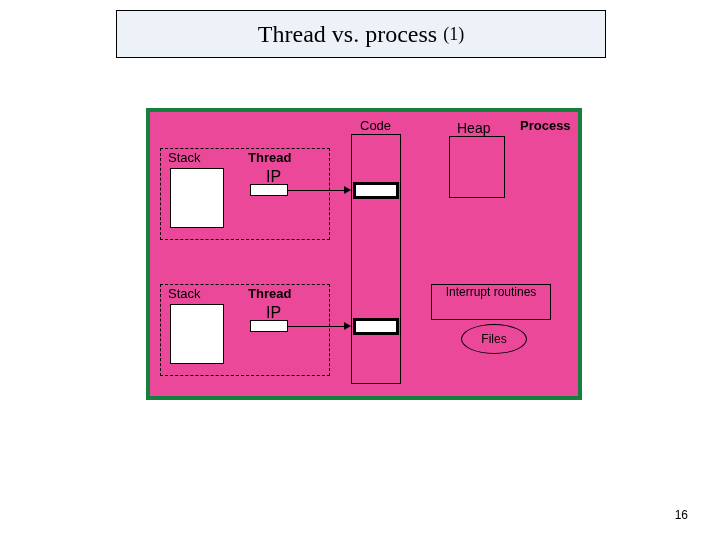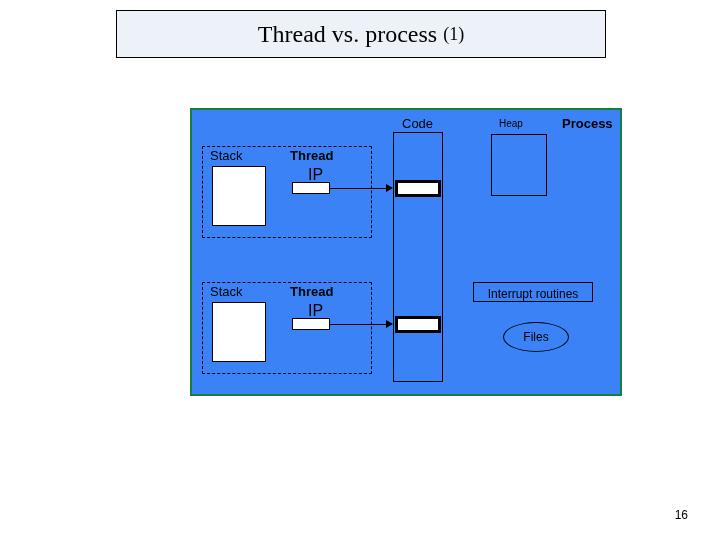--- a/index.html
+++ b/index.html
@@ -34,32 +34,31 @@
   .title-sub {
     font-size: 18px;
     margin-left: 6px;
   }
   .diagram {
     position: absolute;
     left: 146px;
     top: 108px;
     width: 428px;
     height: 284px;
-    border: 2px solid #15803d;
-    background: #3b82f6;
-    margin-left: 44px;
+    border: 4px solid #15803d;
+    background: #ec4899;
   }
   .diagram * { box-sizing: border-box; }
   .lbl {
     font-family: Arial, Helvetica, sans-serif;
     font-size: 13px;
     position: absolute;
     white-space: nowrap;
   }
-  .lbl.heap { font-size: 10px; }
+  .lbl.heap { font-size: 14px; }
   .lbl.ip   { font-size: 16px; }
   .lbl.bold { font-weight: bold; }
 
   
   .thread-group {
     position: absolute;
     border: 1px dashed #000;
   }
 
   
@@ -104,24 +103,24 @@
     font-family: Arial, Helvetica, sans-serif;
     font-size: 12px;
   }
 
   
   .irq-box {
     position: absolute;
     left: 281px;
     top: 172px;
     width: 120px;
-    height: 20px;
+    height: 36px;
     border: 1px solid #000;
     display: flex;
-    align-items: flex-end;
+    align-items: flex-start;
     justify-content: center;
     font-family: Arial, Helvetica, sans-serif;
     font-size: 12px;
   }
 
   
   .ip-rect {
     position: absolute;
     width: 38px;
     height: 12px;

